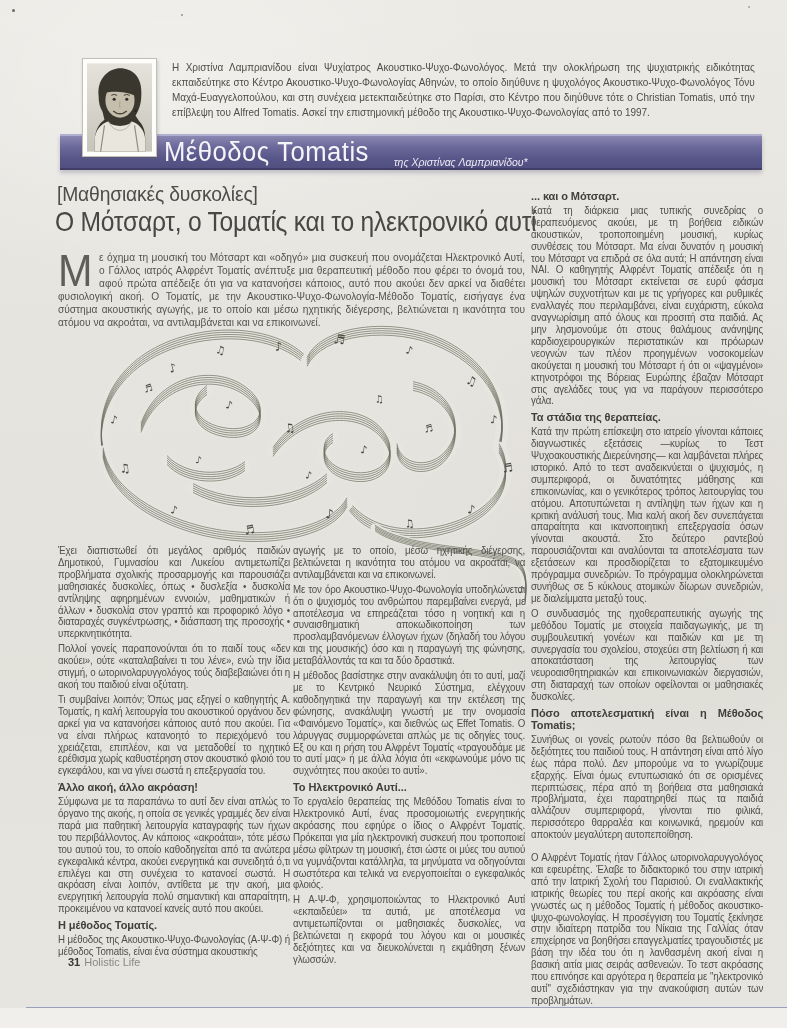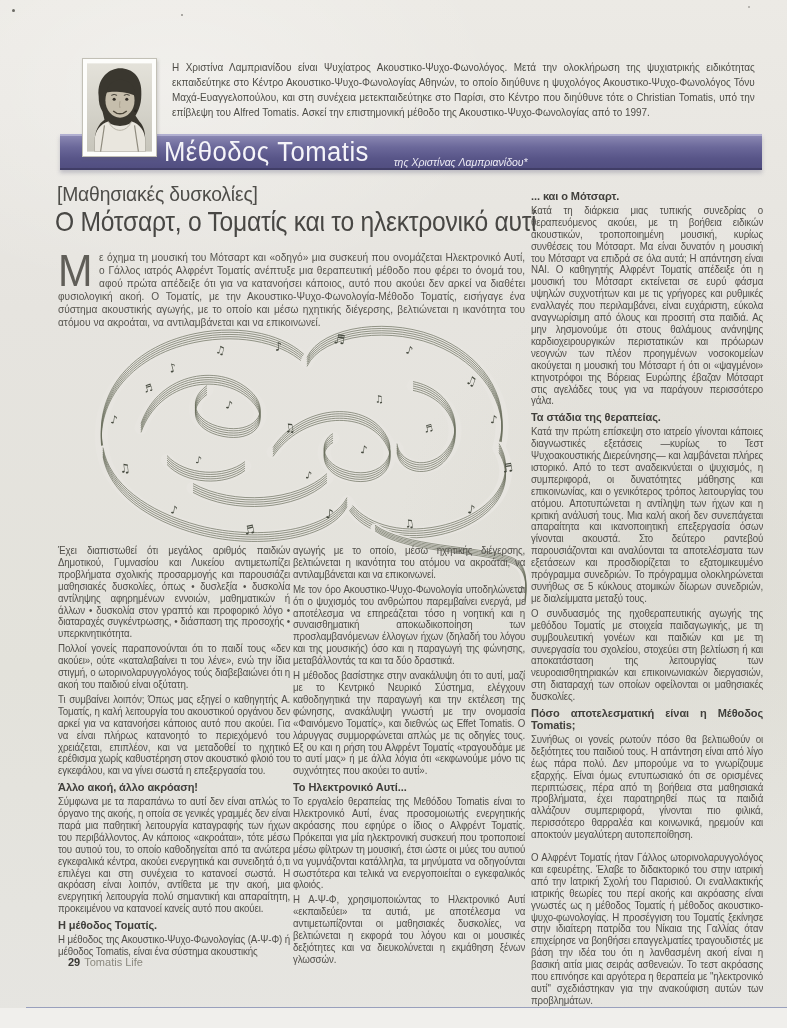--- a/index.html
+++ b/index.html
@@ -283,17 +283,17 @@
       <div class="col-h">Τα στάδια της θεραπείας.</div>
       <p class="col-p">Κατά την πρώτη επίσκεψη στο ιατρείο γίνονται κάποιες διαγνωστικές εξετάσεις —κυρίως το Τεστ Ψυχοακουστικής Διερεύνησης— και λαμβάνεται πλήρες ιστορικό. Από το τεστ αναδεικνύεται ο ψυχισμός, η συμπεριφορά, οι δυνατότητες μάθησης και επικοινωνίας, και ο γενικότερος τρόπος λειτουργίας του ατόμου. Αποτυπώνεται η αντίληψη των ήχων και η κριτική ανάλυσή τους. Μια καλή ακοή δεν συνεπάγεται απαραίτητα και ικανοποιητική επεξεργασία όσων γίνονται ακουστά. Στο δεύτερο ραντεβού παρουσιάζονται και αναλύονται τα αποτελέσματα των εξετάσεων και προσδιορίζεται το εξατομικευμένο πρόγραμμα συνεδριών. Το πρόγραμμα ολοκληρώνεται συνήθως σε 5 κύκλους ατομικών δίωρων συνεδριών, με διαλείμματα μεταξύ τους.</p>
       <p class="col-p">Ο συνδυασμός της ηχοθεραπευτικής αγωγής της μεθόδου Τοματίς με στοιχεία παιδαγωγικής, με τη συμβουλευτική γονέων και παιδιών και με τη συνεργασία του σχολείου, στοχεύει στη βελτίωση ή και αποκατάσταση της λειτουργίας των νευροαισθητηριακών και επικοινωνιακών διεργασιών, στη διαταραχή των οποίων οφείλονται οι μαθησιακές δυσκολίες.</p>
       <div class="col-h">Πόσο αποτελεσματική είναι η Μέθοδος Tomatis;</div>
       <p class="col-p">Συνήθως οι γονείς ρωτούν πόσο θα βελτιωθούν οι δεξιότητες του παιδιού τους. Η απάντηση είναι από λίγο έως πάρα πολύ. Δεν μπορούμε να το γνωρίζουμε εξαρχής. Είναι όμως εντυπωσιακό ότι σε ορισμένες περιπτώσεις, πέρα από τη βοήθεια στα μαθησιακά προβλήματα, έχει παρατηρηθεί πως τα παιδιά αλλάζουν συμπεριφορά, γίνονται πιο φιλικά, περισσότερο θαρραλέα και κοινωνικά, ηρεμούν και αποκτούν μεγαλύτερη αυτοπεποίθηση.</p>
       <div class="col-sp"></div>
       <p class="col-p">Ο Αλφρέντ Τοματίς ήταν Γάλλος ωτορινολαρυγγολόγος και εφευρέτης. Έλαβε το διδακτορικό του στην ιατρική από την Ιατρική Σχολή του Παρισιού. Οι εναλλακτικής ιατρικής θεωρίες του περί ακοής και ακρόασης είναι γνωστές ως η μέθοδος Τοματίς ή μέθοδος ακουστικο-ψυχο-φωνολογίας. Η προσέγγιση του Τοματίς ξεκίνησε στην ιδιαίτερη πατρίδα του Νίκαια της Γαλλίας όταν επιχείρησε να βοηθήσει επαγγελματίες τραγουδιστές με βάση την ιδέα του ότι η λανθασμένη ακοή είναι η βασική αιτία μιας σειράς ασθενειών. Το τεστ ακρόασης που επινόησε και αργότερα η θεραπεία με "ηλεκτρονικό αυτί" σχεδιάστηκαν για την ανακούφιση αυτών των προβλημάτων.</p>
     </div>
 
   <div class="footer">
-    <span class="pageno">29</span><span class="mag">Tomatis Life</span>
+    <span class="pageno">31</span><span class="mag">Holistic Life</span>
   </div>
   <div class="bottom-strip"></div>
   <div class="bottom-rule"></div>
 </div>
 
 </body></html>

